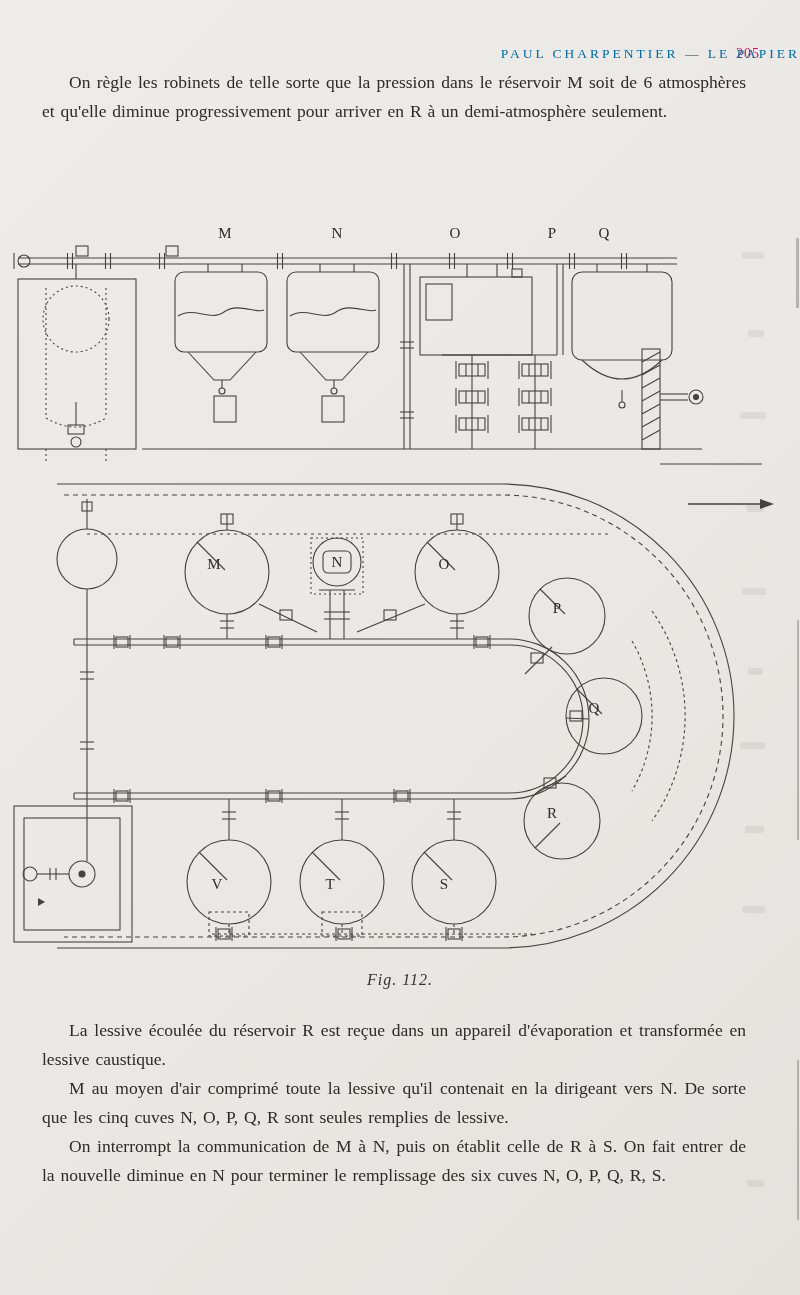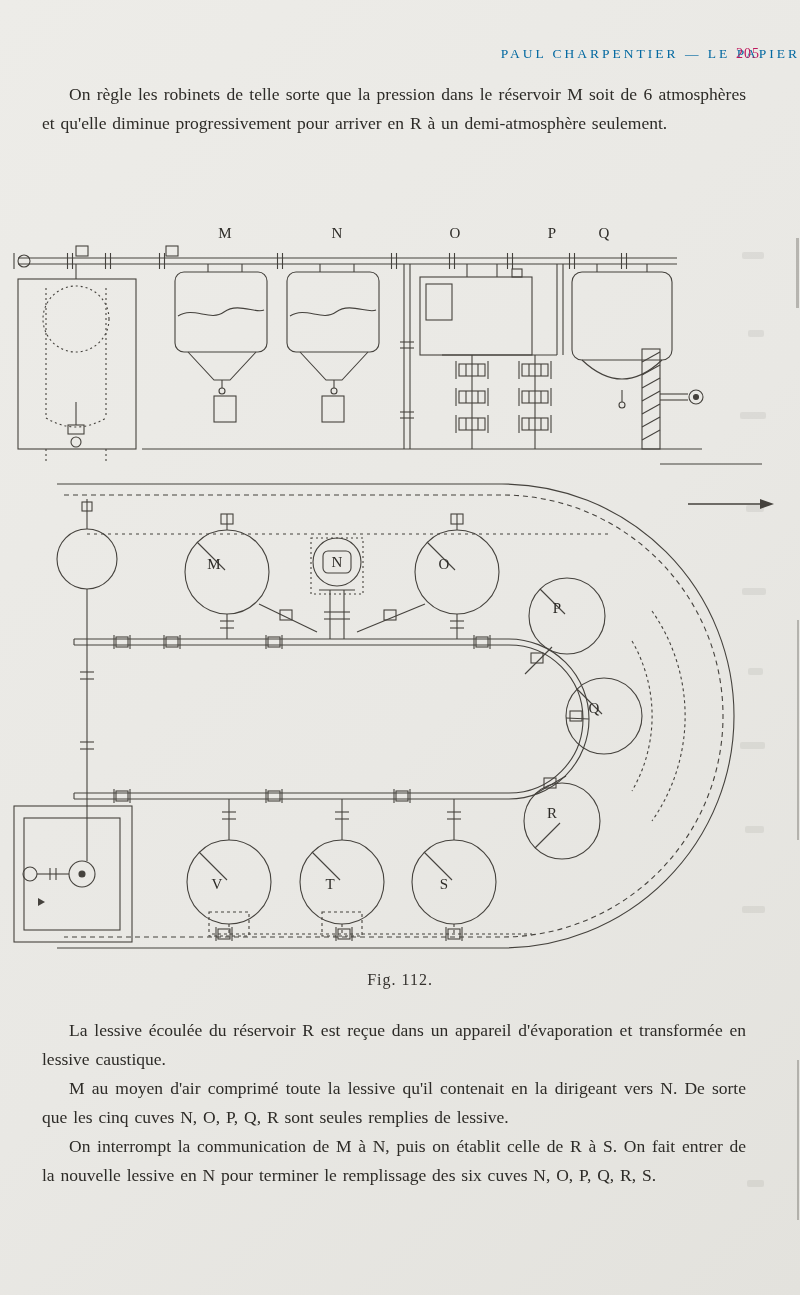--- a/index.html
+++ b/index.html
@@ -16,26 +16,26 @@
     font-size:13.5px;letter-spacing:3px;color:#0369a1;
   }
   .page-number{
     position:absolute;right:40px;top:0;font-size:14px;color:#be185d;letter-spacing:1px;
   }
   .text-block{
     position:absolute;left:42px;width:704px;
     font-size:17.5px;line-height:29px;text-align:justify;word-spacing:1.5px;
   }
   .text-block p{margin:0;text-indent:27px;}
-  .top-text{top:80px;}
+  .top-text{top:68px;}
   .bottom-text{top:1016px;}
   .figure-wrap{position:absolute;left:12px;top:222px;width:776px;height:740px;}
   .figure-caption{
     position:absolute;top:971px;left:0;width:100%;text-align:center;
-    font-size:16px;letter-spacing:1px;color:#35322e;
+    font-size:16px;letter-spacing:1px;color:#35322e;font-style:italic;
   }
   svg{display:block;}
   svg text{
     font-family:"Liberation Serif", serif;
     font-size:15px;fill:#2d2b27;
   }
   .smudge{position:absolute;background:rgba(66,60,52,.08);filter:blur(.6px);border-radius:2px;display:block;}
   .edge-strip{position:absolute;background:rgba(50,46,40,.28);filter:blur(.7px);display:block;}
 </style>
 </head>
@@ -315,21 +315,21 @@
         <text x="205" y="667">V</text>
       </g>
     </svg>
   </div>
 
   <div class="figure-caption">Fig. 112.</div>
 
   <div class="text-block bottom-text">
     <p>La lessive écoulée du réservoir R est reçue dans un appareil d'évaporation et transformée en lessive caustique.</p>
     <p>M au moyen d'air comprimé toute la lessive qu'il contenait en la dirigeant vers N. De sorte que les cinq cuves N, O, P, Q, R sont seules remplies de lessive.</p>
-    <p>On interrompt la communication de M à N, puis on établit celle de R à S. On fait entrer de la nouvelle lessive en N pour terminer le remplissage des six cuves N, O, P, Q, R, S.</p>
+    <p>On interrompt la communication de M à N, puis on établit celle de R à S. On fait entrer de la nouvelle diminue en N pour terminer le remplissage des six cuves N, O, P, Q, R, S.</p>
   </div>
 
   <span class="smudge" style="left:742px;top:252px;width:22px;height:7px;"></span>
   <span class="smudge" style="left:748px;top:330px;width:16px;height:7px;"></span>
   <span class="smudge" style="left:740px;top:412px;width:26px;height:7px;"></span>
   <span class="smudge" style="left:746px;top:505px;width:18px;height:7px;"></span>
   <span class="smudge" style="left:742px;top:588px;width:24px;height:7px;"></span>
   <span class="smudge" style="left:748px;top:668px;width:15px;height:7px;"></span>
   <span class="smudge" style="left:740px;top:742px;width:25px;height:7px;"></span>
   <span class="smudge" style="left:745px;top:826px;width:19px;height:7px;"></span>

